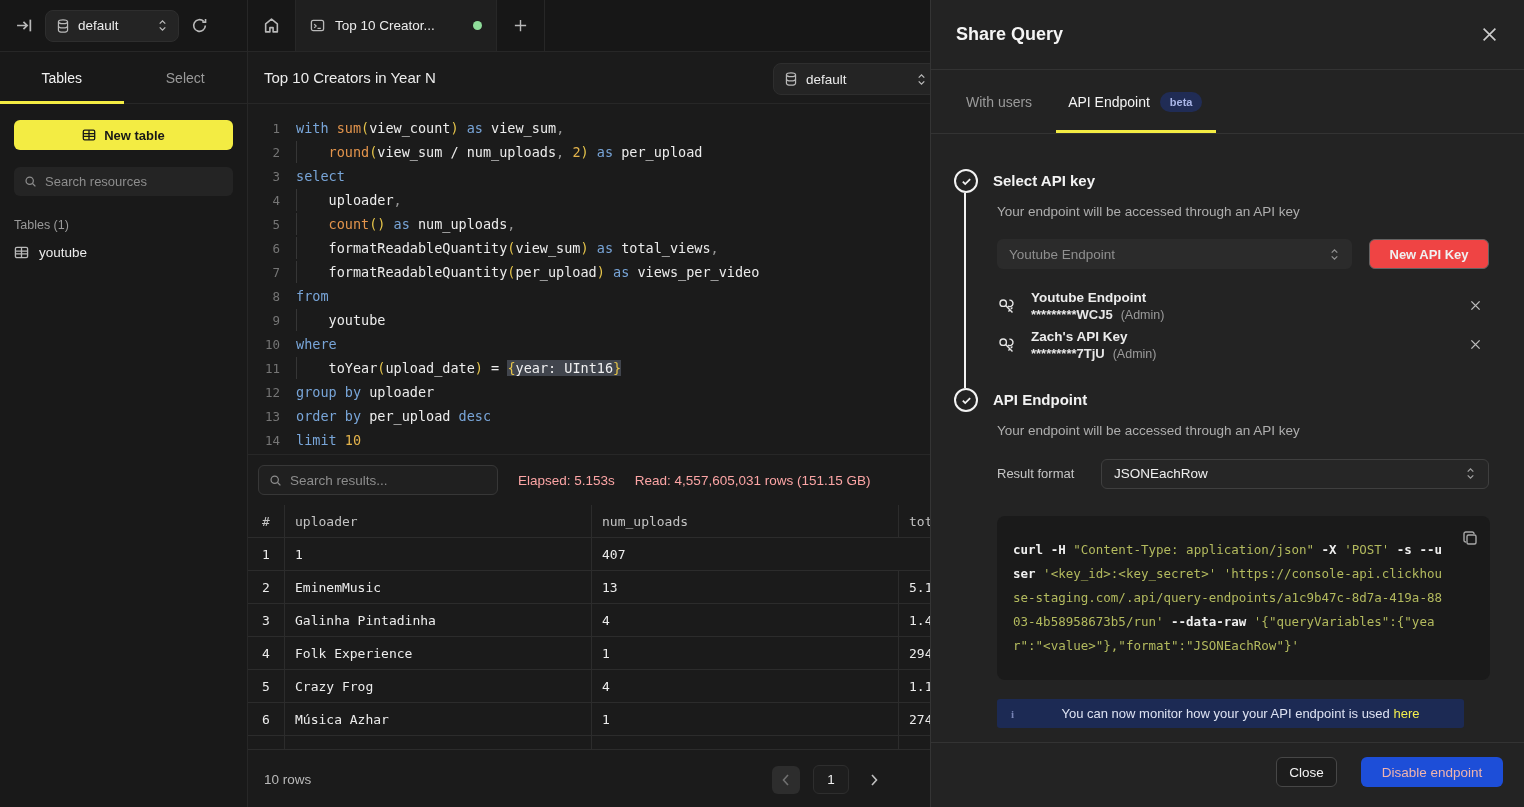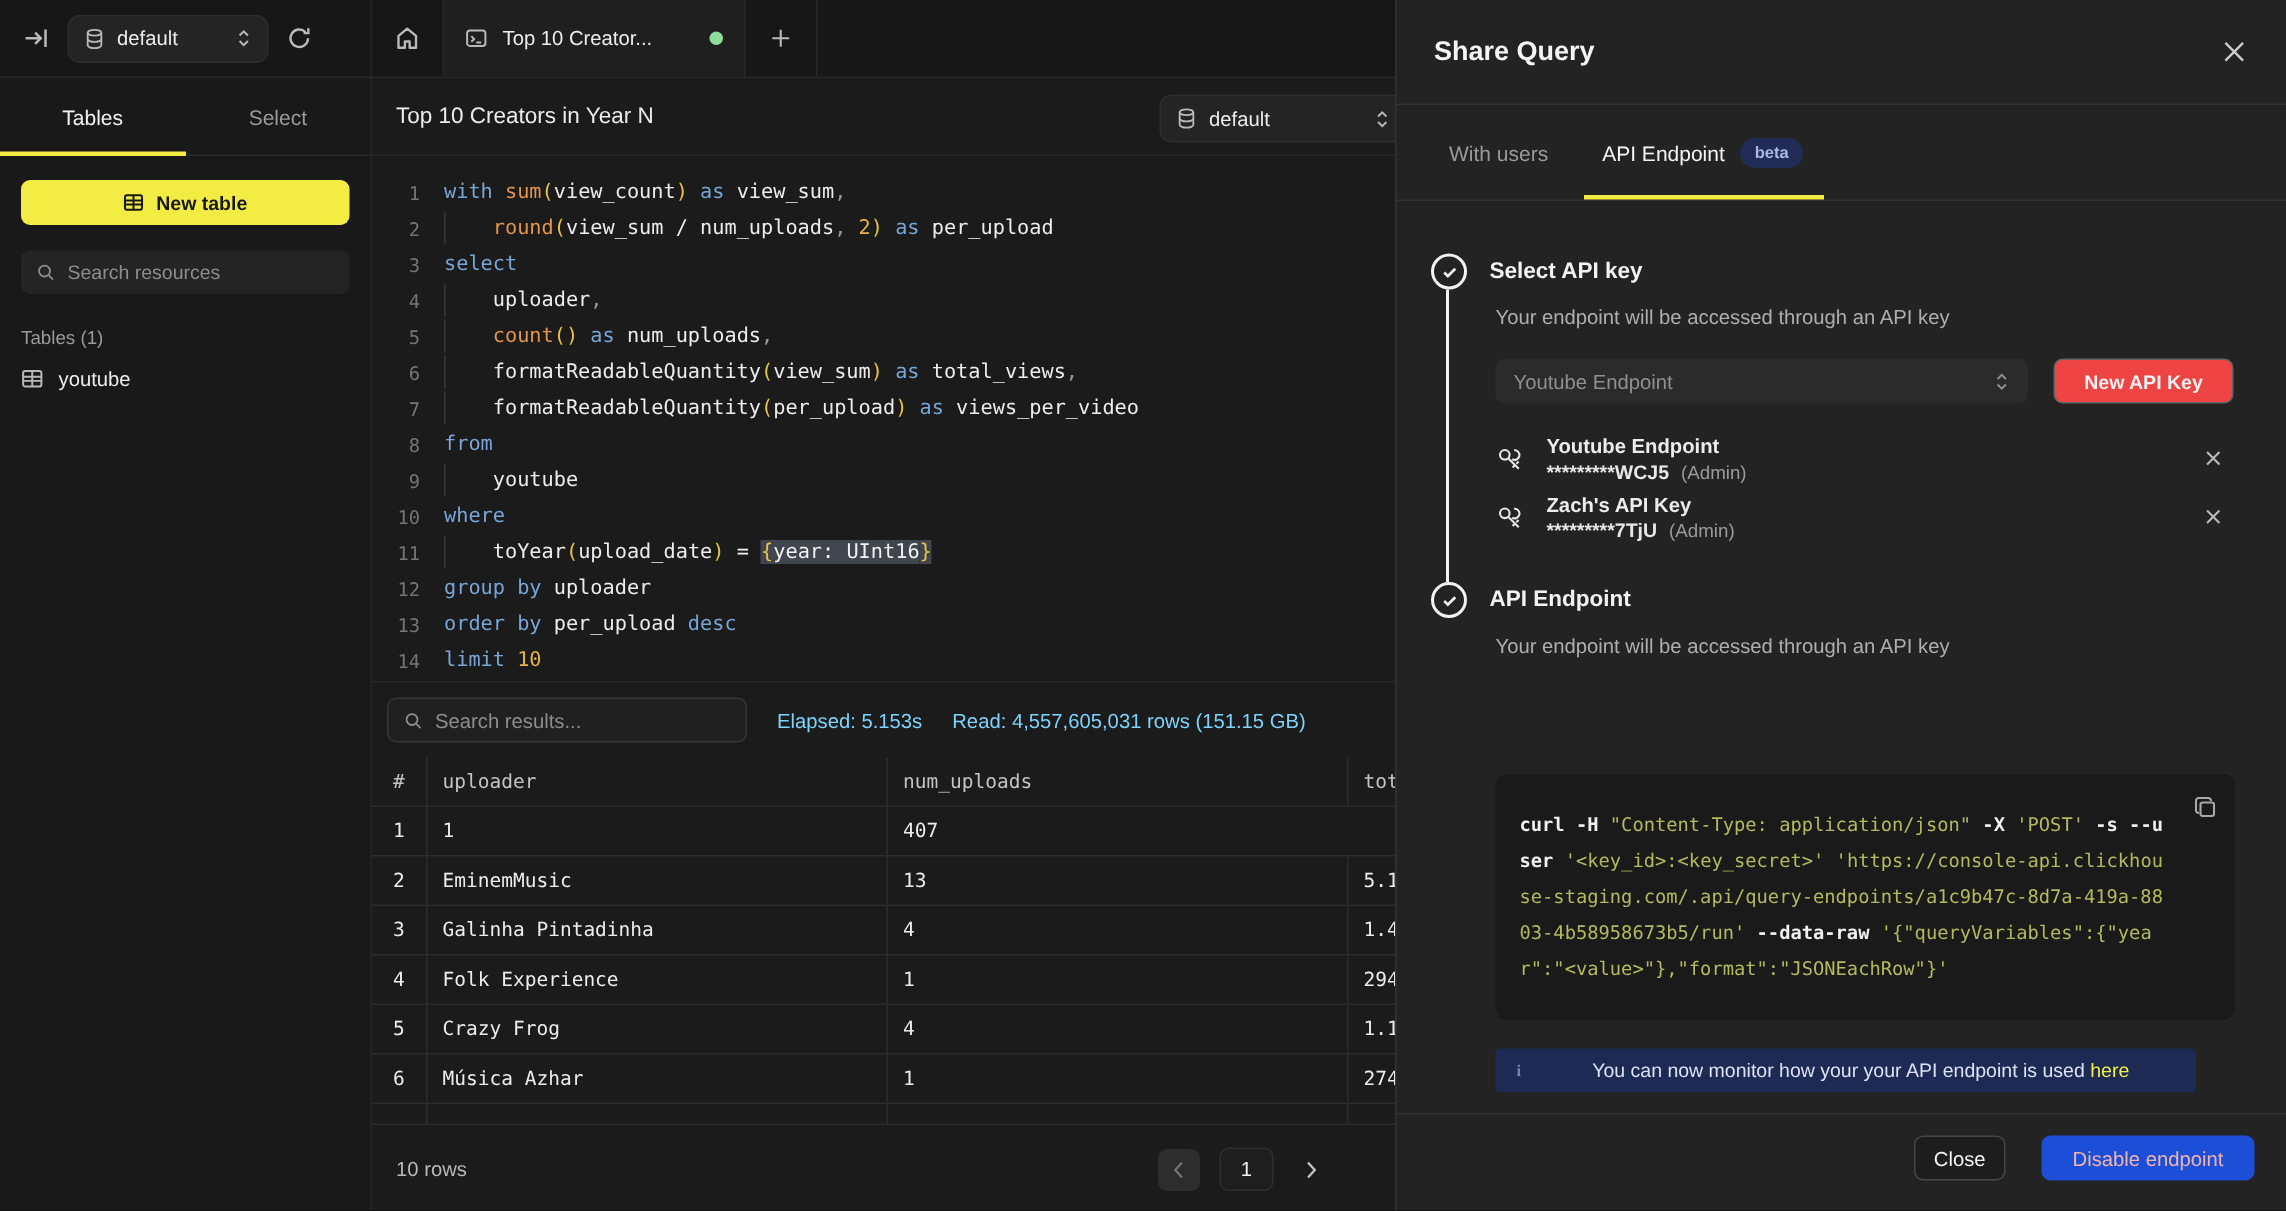--- a/index.html
+++ b/index.html
@@ -48,21 +48,21 @@
   .tok-pu { color:#9a9a9a; }
   .tok-nu { color:#e3b34c; }
   .tok-ind { position:relative; }
   .tok-ind::before { content:''; position:absolute; left:0; top:-3px; bottom:-3px; width:1px; background:#363636; }
   .tok-pmb { color:#e5c44a; background:#41454d; }
   .tok-pmt { color:#f0f0f0; background:#41454d; }
 
   .results-toolbar { height:50px; display:flex; align-items:center; padding:0 10px; gap:20px; }
   .results-search { width:240px; height:30px; border:1px solid #373737; background:#202020; border-radius:6px; display:flex; align-items:center; padding:0 10px; gap:8px; }
   .results-search .ph { font-size:13.5px; color:#8d8d8d; }
-  .stat { font-size:13.5px; color:#7dd3fc; white-space:nowrap; }
+  .stat { font-size:13.5px; color:#fca5a5; white-space:nowrap; }
 
   .grid { font-family:"DejaVu Sans Mono",monospace; font-size:13px; }
   .grid-row, .grid-head { display:flex; border-bottom:1px solid #2c2c2c; }
   .grid-head { height:33px; }
   .grid-row { height:33px; }
   .gcell { display:flex; align-items:center; padding:0 10px; border-right:1px solid #2c2c2c; overflow:hidden; white-space:nowrap; }
   .c0 { width:37px; justify-content:center; padding:0; flex:none; }
   .c1 { width:307px; flex:none; }
   .c2 { width:307px; flex:none; }
   .c3 { flex:1; border-right:none; }
@@ -433,20 +433,31 @@
             <svg width="11" height="11" viewBox="0 0 12 12" fill="none" stroke="currentColor" stroke-width="1.5">
               <path d="M1.5 1.5l9 9M10.5 1.5l-9 9"></path>
             </svg>
           </span>
         </div>
       </div>
 
     <div class="step-title" style="top:391px">API Endpoint</div>
     <div class="step-sub" style="top:423px">Your endpoint will be accessed through an API key</div>
 
+    <div class="fmt-row">
+      <span class="fmt-label">Result format</span>
+      <div class="fmt-select">
+        <span class="val">JSONEachRow</span>
+        <span class="chev">
+          <svg width="11" height="13" viewBox="0 0 10 14" fill="none" stroke="currentColor" stroke-width="1.4">
+              <path d="M2 5l3-3 3 3M2 9l3 3 3-3"></path>
+            </svg>
+        </span>
+      </div>
+    </div>
 
     <div class="code-block" id="curl-block">
       <span class="copy-btn">
         <svg width="16" height="16" viewBox="0 0 16 16" fill="none" stroke="currentColor" stroke-width="1.4">
             <rect x="5" y="5" width="9" height="9" rx="1.5"></rect>
             <path d="M11 3V2.8A1.8 1.8 0 0 0 9.2 1H2.8A1.8 1.8 0 0 0 1 2.8v6.4A1.8 1.8 0 0 0 2.8 11H3" transform="translate(1,1)"></path>
           </svg>
       </span>
       <span id="curl-text"><span class="curl-flag">curl -H </span><span class="curl-str">"Content-Type: application/json"</span><span class="curl-flag"> -X </span><span class="curl-str">'POST'</span><span class="curl-flag"> -s --user </span><span class="curl-str">'&lt;key_id&gt;:&lt;key_secret&gt;' 'https://console-api.clickhouse-staging.com/.api/query-endpoints/a1c9b47c-8d7a-419a-8803-4b58958673b5/run'</span><span class="curl-flag"> --data-raw </span><span class="curl-str">'{"queryVariables":{"year":"&lt;value&gt;"},"format":"JSONEachRow"}'</span></span>
     </div>

